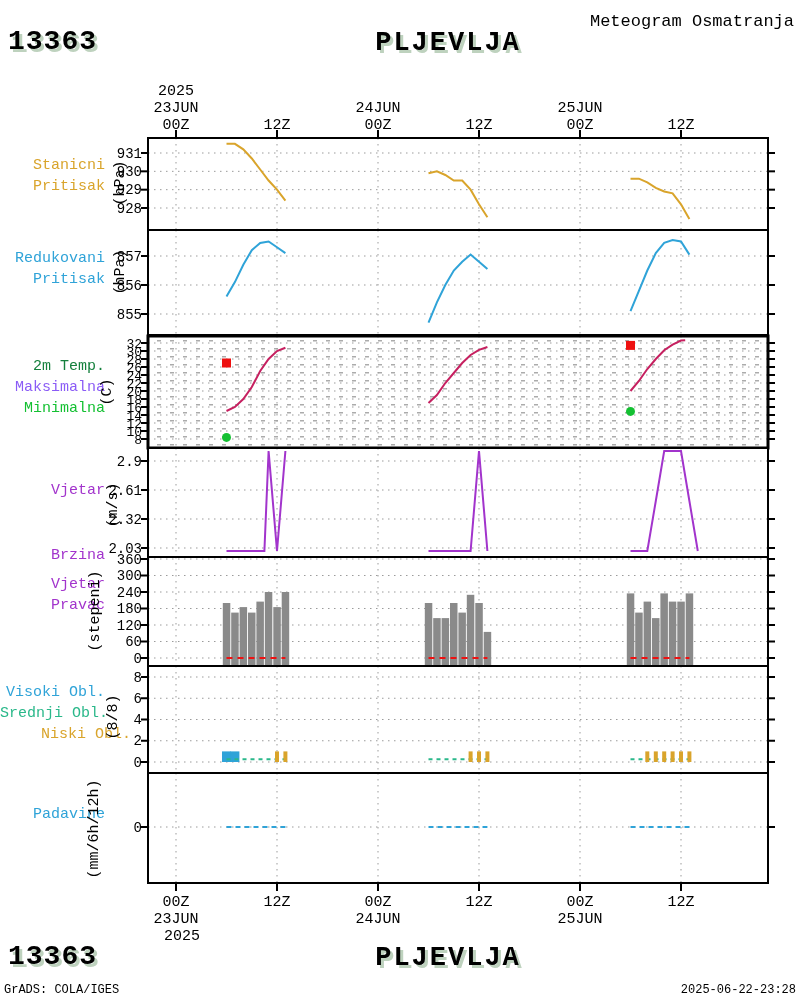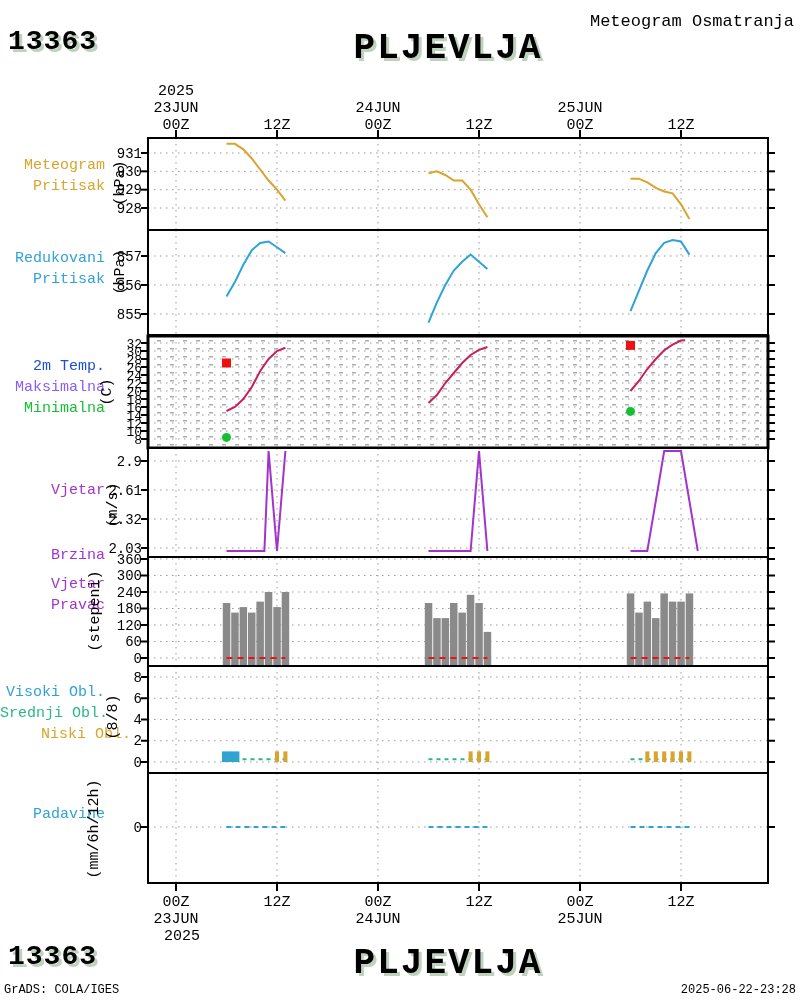--- a/index.html
+++ b/index.html
@@ -1,21 +1,21 @@
 <!DOCTYPE html>
 <html><head>
 <meta charset="utf-8">
 <style>
   html,body{margin:0;padding:0;background:#fff;}
   .page{position:relative;width:800px;height:1000px;background:#ffffff;overflow:hidden;
         font-family:"Liberation Mono","DejaVu Sans Mono",monospace;color:#000;}
   #plot{position:absolute;left:0;top:0;}
   .hdr-id{position:absolute;left:8px;font-size:28px;font-weight:bold;letter-spacing:1px;
           text-shadow:3px 3px 0 #bed2be;}
-  .hdr-name{position:absolute;left:448px;transform:translateX(-50%);font-size:36px;font-weight:bold;
+  .hdr-name{position:absolute;left:448px;transform:translateX(-50%);font-size:27px;font-weight:bold;
           letter-spacing:2px;text-shadow:3px 3px 0 #bed2be;white-space:nowrap;}
   .hdr-title{position:absolute;right:6px;top:12px;font-size:17px;white-space:nowrap;}
   .foot{position:absolute;top:983px;font-size:12px;white-space:nowrap;}
   .plabel{position:absolute;left:0;width:105px;text-align:right;font-size:15px;line-height:20px;white-space:nowrap;}
   .unit{position:absolute;width:140px;height:20px;line-height:20px;text-align:center;font-size:15px;
         transform:rotate(-90deg);white-space:nowrap;}
 </style>
 </head>
 <body>
 
@@ -323,27 +323,27 @@
       <text x="378" y="923" text-anchor="middle" font-size="15" fill="#000">24JUN</text>
       <text x="580" y="112" text-anchor="middle" font-size="15" fill="#000">25JUN</text>
       <text x="580" y="923" text-anchor="middle" font-size="15" fill="#000">25JUN</text>
       <text x="176" y="95" text-anchor="middle" font-size="15" fill="#000">2025</text>
       <text x="182" y="940" text-anchor="middle" font-size="15" fill="#000">2025</text>
     </svg>
   <div class="hdr-id" style="top:26px;">13363</div>
   <div class="hdr-name" style="top:28px;">PLJEVLJA</div>
   <div class="hdr-title">Meteogram Osmatranja</div>
   <div id="labels">
-      <div class="plabel" style="top: 156px; color: rgb(217, 164, 43);">Meteogram</div>
+      <div class="plabel" style="top: 156px; color: rgb(217, 164, 43);">Stanicni</div>
       <div class="plabel" style="top: 177px; color: rgb(217, 164, 43);">Pritisak</div>
       <div class="unit" style="left: 51px; top: 173px;">(hPa)</div>
       <div class="plabel" style="top: 249px; color: rgb(47, 163, 216);">Redukovani</div>
       <div class="plabel" style="top: 270px; color: rgb(47, 163, 216);">Pritisak</div>
       <div class="unit" style="left: 51px; top: 262px;">(hPa)</div>
-      <div class="plabel" style="top: 357px; color: #1d4ed8;">2m Temp.</div>
+      <div class="plabel" style="top: 357px; color: #15803d;">2m Temp.</div>
       <div class="plabel" style="top: 378px; color: #8b5cf6;">Maksimalna</div>
       <div class="plabel" style="top: 399px; color: rgb(20, 192, 50);">Minimalna</div>
       <div class="unit" style="left: 38px; top: 382px;">(C)</div>
       <div class="plabel" style="top: 481px; color: rgb(162, 52, 204);">Vjetar</div>
       <div class="plabel" style="top: 502px; color: rgb(162, 52, 204); margin-top: 44px;">Brzina</div>
       <div class="unit" style="left: 44px; top: 495px;">(m/s)</div>
       <div class="plabel" style="top: 575px; color: rgb(162, 52, 204);">Vjetar</div>
       <div class="plabel" style="top: 596px; color: rgb(162, 52, 204);">Pravac</div>
       <div class="unit" style="left: 26px; top: 601px;">(stepeni)</div>
       <div class="plabel" style="top: 683px; color: rgb(47, 163, 216);">Visoki Obl.</div>

